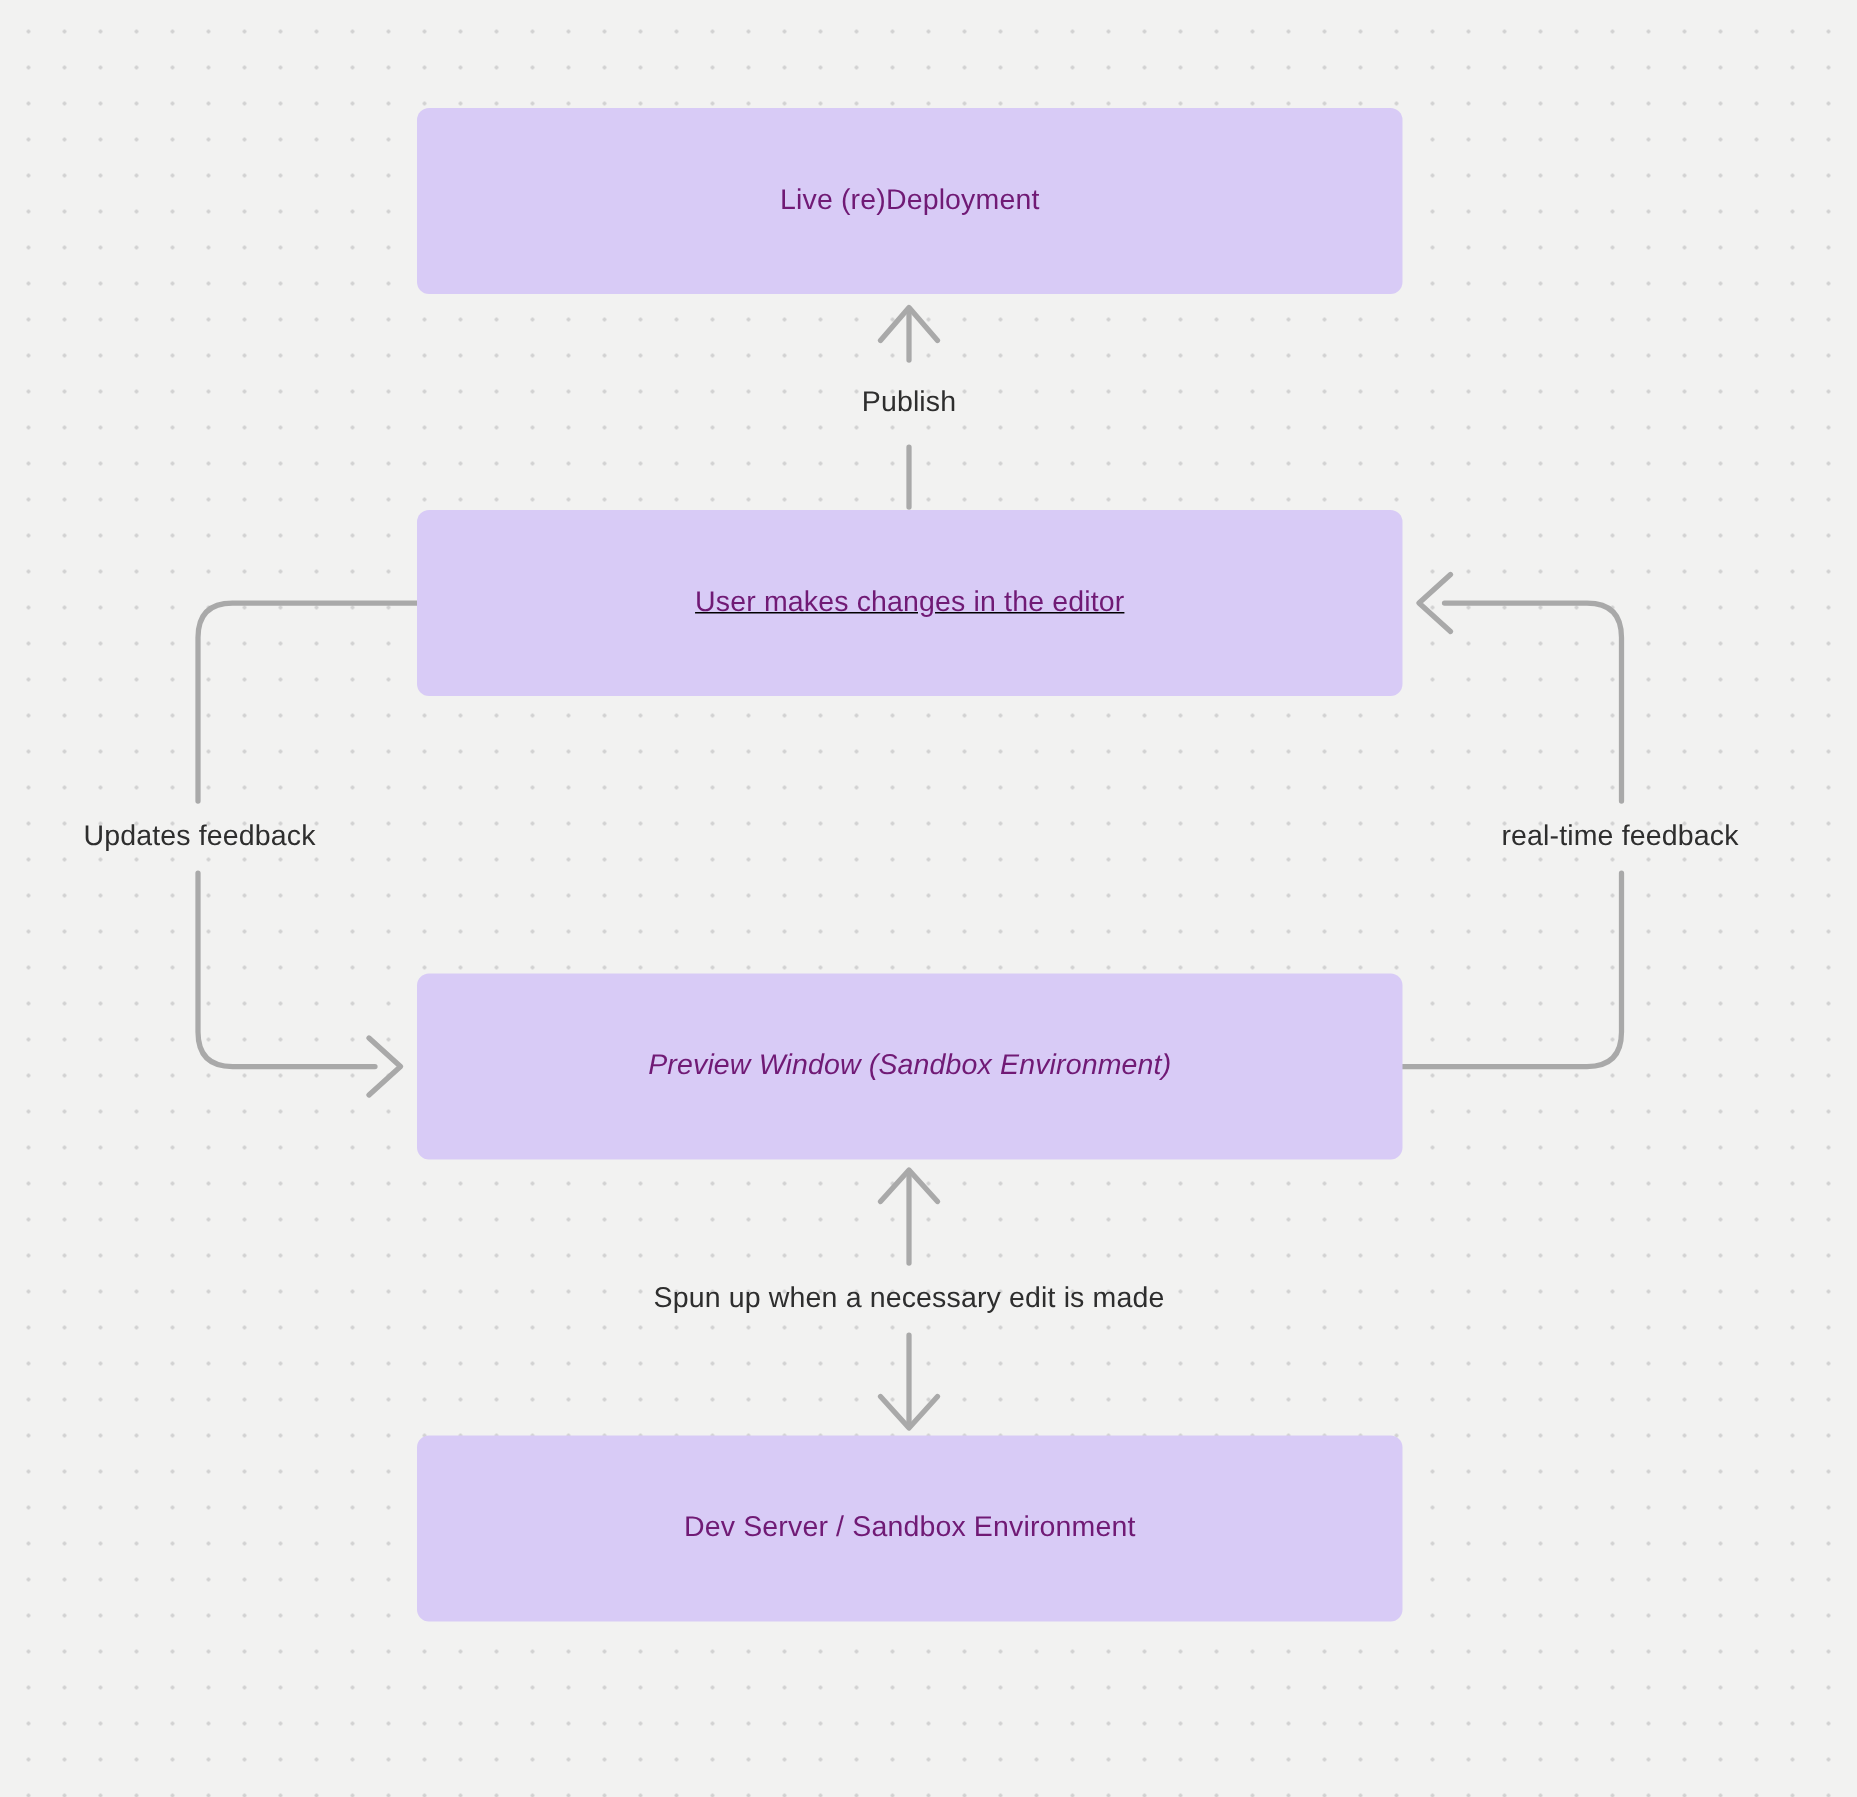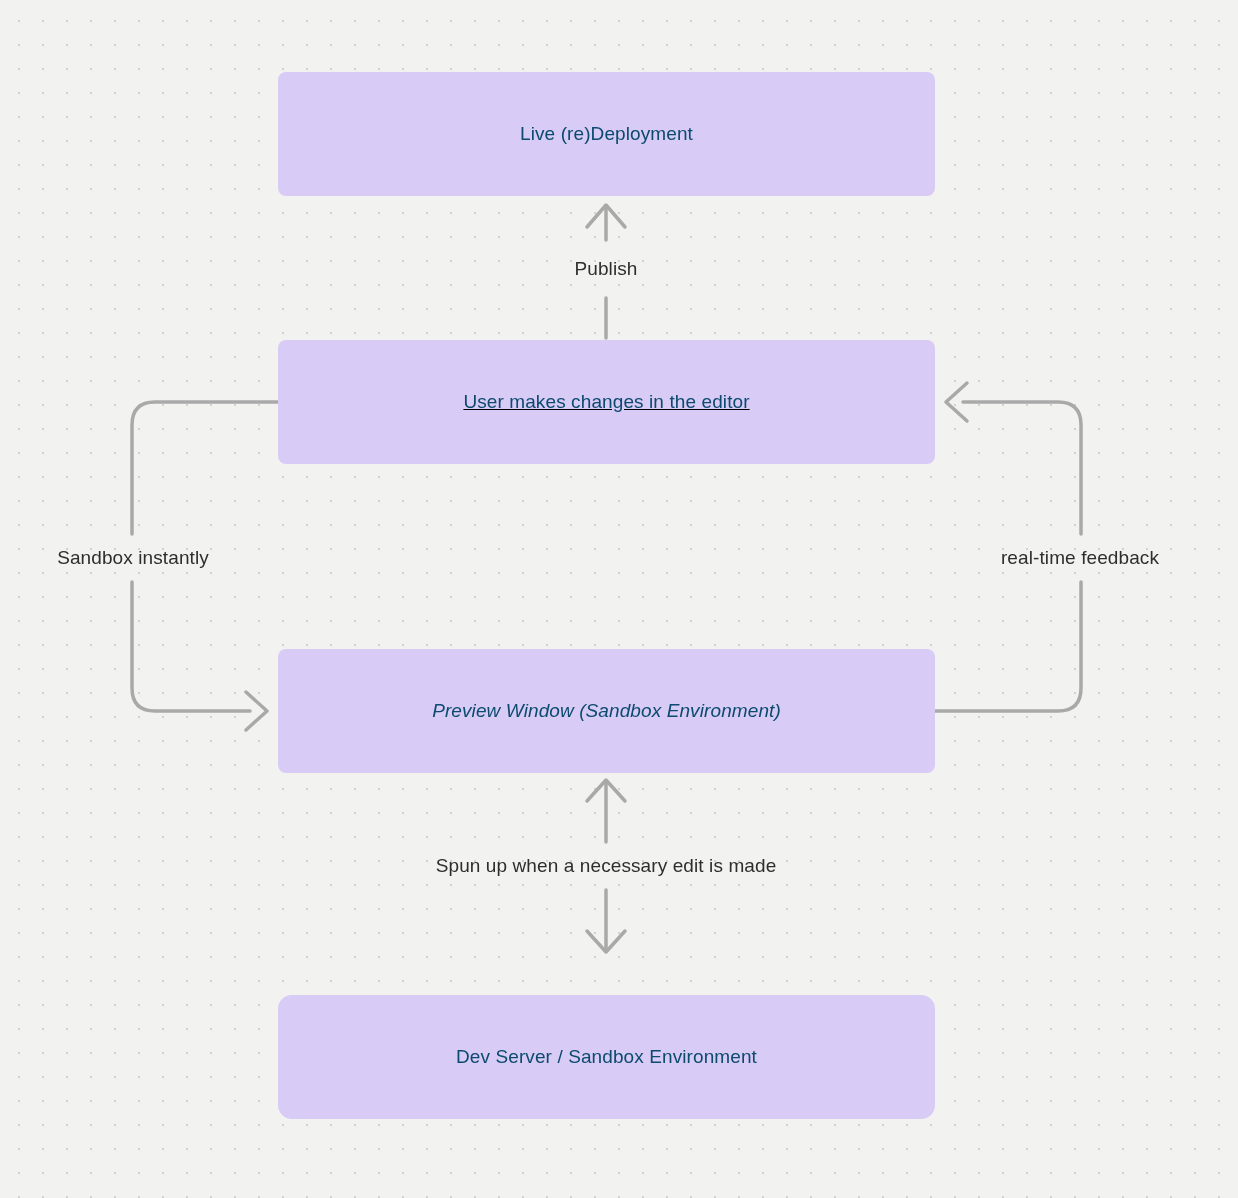--- a/index.html
+++ b/index.html
@@ -37,27 +37,27 @@
     height: 124px;
     background: #d8cbf6;
     border-radius: 8px;
     display: flex;
     align-items: center;
     justify-content: center;
     box-sizing: border-box;
   }
   .node span {
     font-size: 19px;
-    color: #0c4a6e;
+    color: #701a75;
     letter-spacing: 0.1px;
   }
   .node-live     { top: 72px; }
   .node-editor   { top: 340px; text-decoration: underline; }
   .node-preview  { top: 649px; font-style: italic; }
-  .node-dev      { top: 995px; border-radius: 14px; }
+  .node-dev      { top: 957px; }
   .edge-label {
     position: absolute;
     transform: translate(-50%, -50%);
     font-size: 19px;
     color: #2e2e2e;
     white-space: nowrap;
     letter-spacing: 0.1px;
   }
   .label-publish  { left: 606px;  top: 269px; }
   .label-updates  { left: 133px;  top: 558px; }
@@ -107,17 +107,17 @@
 
   <div class="node node-preview">
     <span>Preview Window (Sandbox Environment)</span>
   </div>
 
   <div class="node node-dev">
     <span>Dev Server / Sandbox Environment</span>
   </div>
 
   <div class="edge-label label-publish">Publish</div>
-  <div class="edge-label label-updates">Sandbox instantly</div>
+  <div class="edge-label label-updates">Updates feedback</div>
   <div class="edge-label label-feedback">real-time feedback</div>
   <div class="edge-label label-spun">Spun up when a necessary edit is made</div>
 
 </div>
 
 </body></html>

